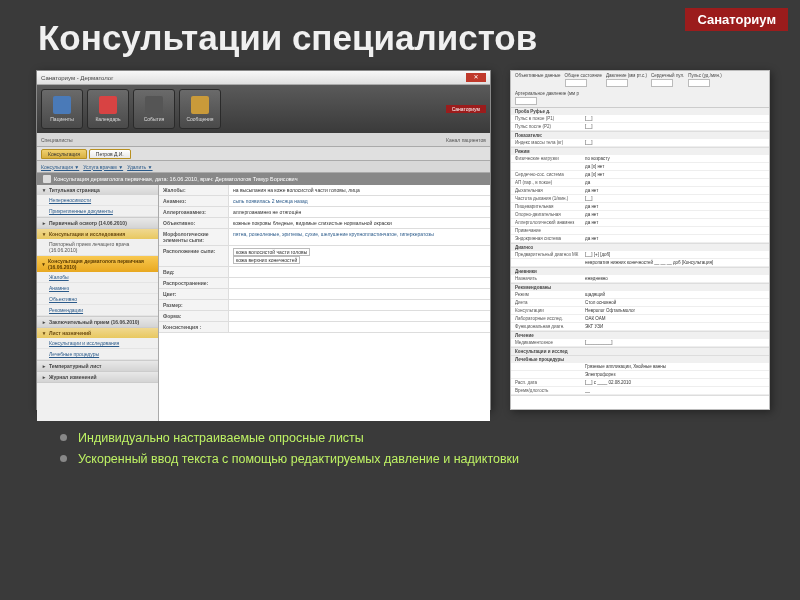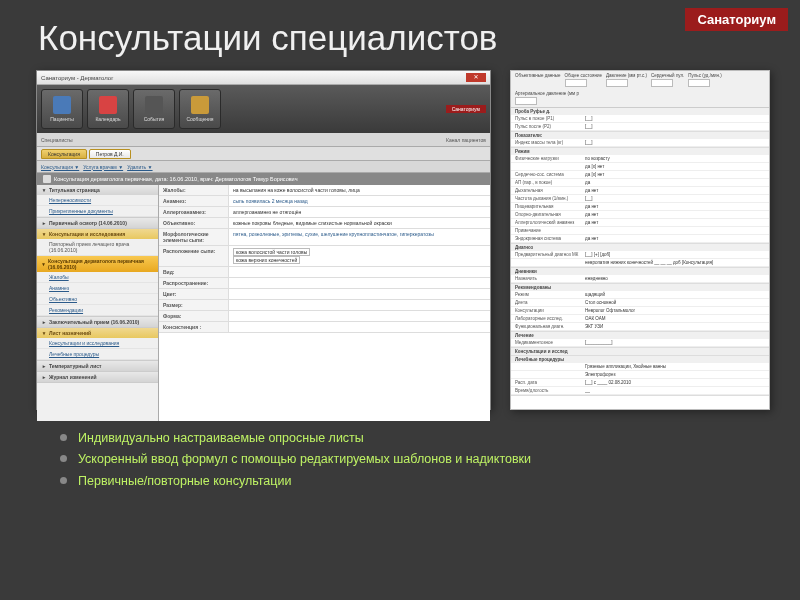--- a/index.html
+++ b/index.html
@@ -1,18 +1,18 @@
 <!DOCTYPE html>
 <html><head>
 <meta charset="utf-8">
 <style>
 *{margin:0;padding:0;box-sizing:border-box;font-family:Arial,sans-serif}
 body{background:#3a3a3a;width:800px;height:600px;overflow:hidden;position:relative}
 .badge{position:absolute;top:8px;right:12px;background:#9b1c1c;color:#fff;padding:4px 12px;font-size:13px;font-weight:bold}
-.title{position:absolute;top:18px;left:38px;font-size:35px;color:#f0f0f0;font-weight:400}
+.title{position:absolute;top:18px;left:38px;font-size:35px;color:#f0f0f0;font-weight:700}
 .win1{position:absolute;top:70px;left:36px;width:455px;height:340px;background:#e8e8e8;border:1px solid #888;box-shadow:2px 2px 8px rgba(0,0,0,0.4)}
 .win1-title{background:linear-gradient(#f8f8f8,#e0e0e0);height:14px;border-bottom:1px solid #aaa;display:flex;align-items:center;padding:0 4px;font-size:6px;color:#444}
 .win1-title .close{margin-left:auto;background:#c0392b;color:#fff;width:20px;height:9px;text-align:center;font-size:6px;line-height:9px}
 .toolbar-dark{background:linear-gradient(#5a5a5a,#3a3a3a);height:48px;display:flex;align-items:center;padding:4px;gap:4px}
 .tb-btn{background:linear-gradient(#6a6a6a,#4a4a4a);border:1px solid #2a2a2a;border-radius:3px;width:42px;height:40px;display:flex;flex-direction:column;align-items:center;justify-content:center;color:#ddd;font-size:5px}
 .tb-icon{width:18px;height:18px;background:#888;margin-bottom:2px;border-radius:2px}
 .tb-icon.blue{background:#4a7ab8}
 .tb-icon.cal{background:#d84343}
 .tb-icon.edit{background:#555}
 .tb-icon.chat{background:#c99a3a}
@@ -372,15 +372,14 @@
         <div class="win2-row">
           <div class="l">Время/длогость</div>
           <div class="r">__</div>
         </div>
       </div>
     </div>
 </div>
 
 <ul class="bullets">
   <li>Индивидуально настраиваемые опросные листы</li>
-  <li>Ускоренный ввод формул с помощью редактируемых шаблонов и надиктовки</li>
-  <li>Первичные/повторные консультации</li>
+  <li>Ускоренный ввод текста с помощью редактируемых давление и надиктовки</li>
 </ul>
 
 </body></html>

